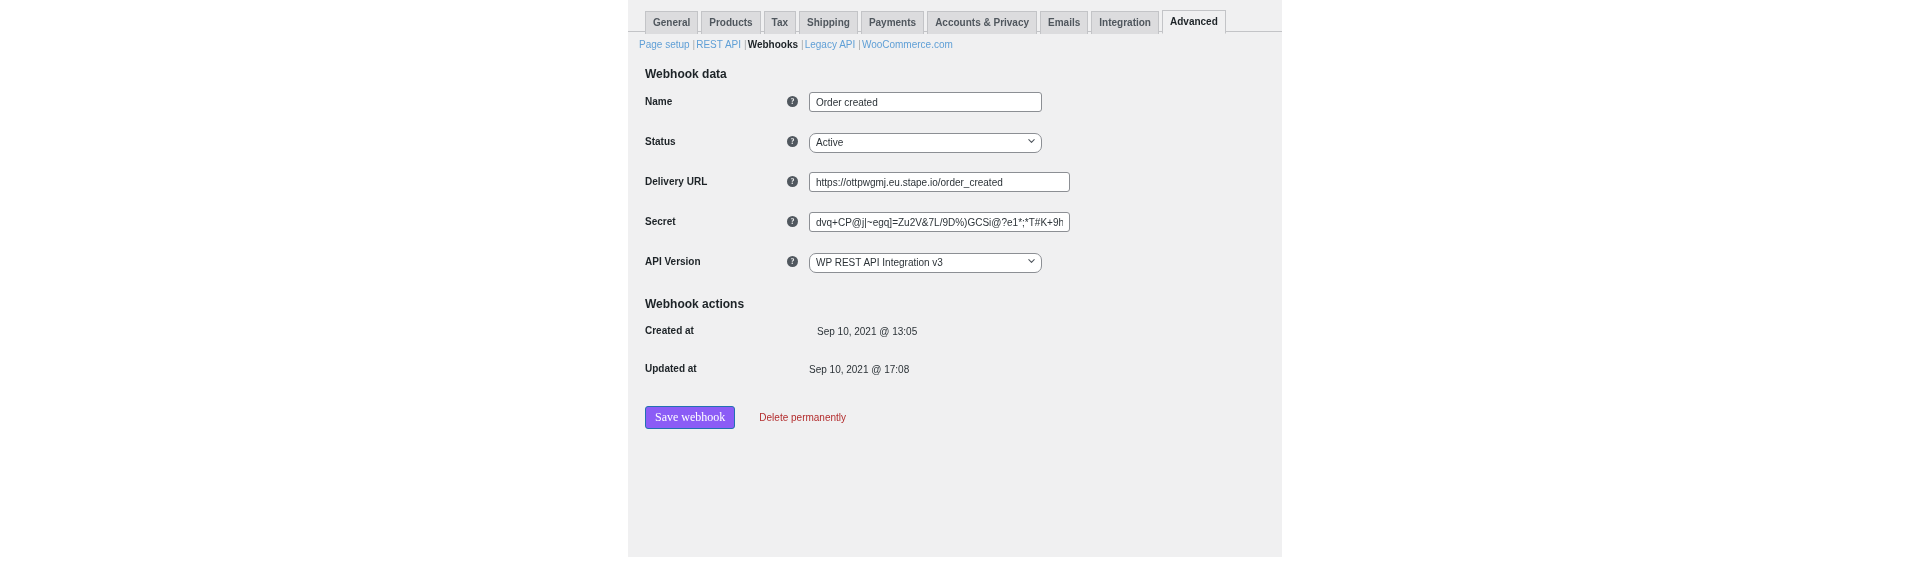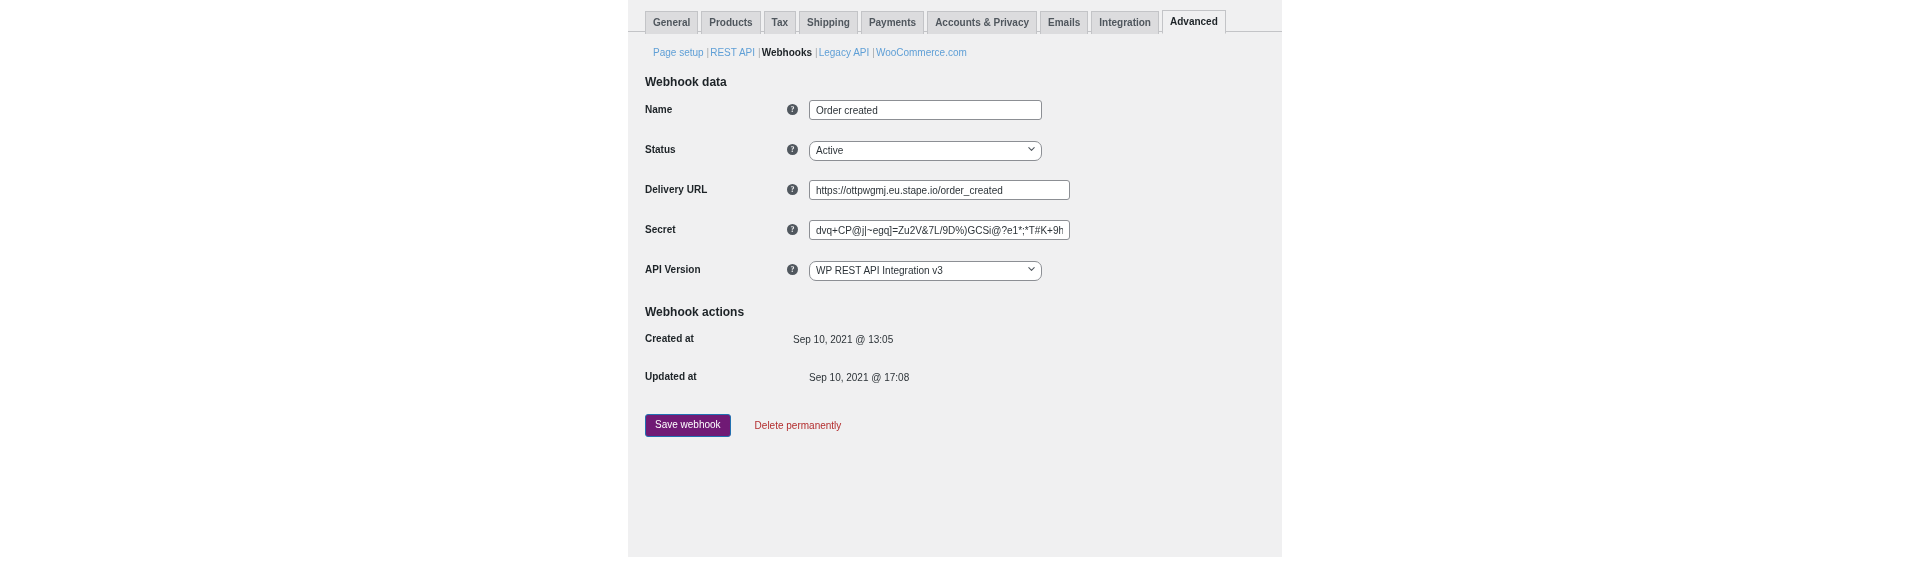--- a/index.html
+++ b/index.html
@@ -62,22 +62,22 @@
   }
 
   .nav-tab.active {
     background: #f0f0f1;
     border-bottom: 1px solid #f0f0f1;
     color: #1d2327;
   }
 
   
   .subsubsub {
-    margin: 8px;
-    padding: 6px 0 0 17px;
+    margin: 0;
+    padding: 6px 0 0 11px;
     font-size: 10px;
     line-height: 14px;
     color: #50575e;
     white-space: nowrap;
   }
   .subsubsub a {
     color: #5f9fd6;
     text-decoration: none;
   }
   .subsubsub a.current {
@@ -210,28 +210,28 @@
 
   
   .submit-row {
     padding: 18px 17px 0 17px;
     white-space: nowrap;
   }
 
   .button-primary {
     display: inline-block;
     vertical-align: middle;
-    background: #701a75;
+    background: #8b5cf6;
     border: 1px solid #2271b1;
     border-radius: 3px;
     color: #ffffff;
-    font-size: 10px;
+    font-size: 12px;
     line-height: 16px;
     font-weight: 400;
-    font-family: Liberation Sans, sans-serif;
+    font-family: Liberation Serif, serif;
     padding: 2px 9px 3px 9px;
     cursor: pointer;
     text-decoration: none;
     box-sizing: border-box;
   }
 
   .delete-link {
     display: inline-block;
     vertical-align: middle;
     margin-left: 24px;
@@ -307,21 +307,21 @@
         </tbody>
       </table>
 
       <h2 class="section-title">Webhook actions</h2>
 
       <table class="form-table">
         <tbody>
           <tr>
             <th>Created at</th>
             <td>
-              <span class="static-value" style="margin-left:6px;">Sep 10, 2021 @ 13:05</span>
+              <span class="static-value" style="margin-left:30px;">Sep 10, 2021 @ 13:05</span>
             </td>
           </tr>
           <tr>
             <th>Updated at</th>
             <td>
               <span class="static-value" style="margin-left:22px;">Sep 10, 2021 @ 17:08</span>
             </td>
           </tr>
         </tbody>
       </table>

